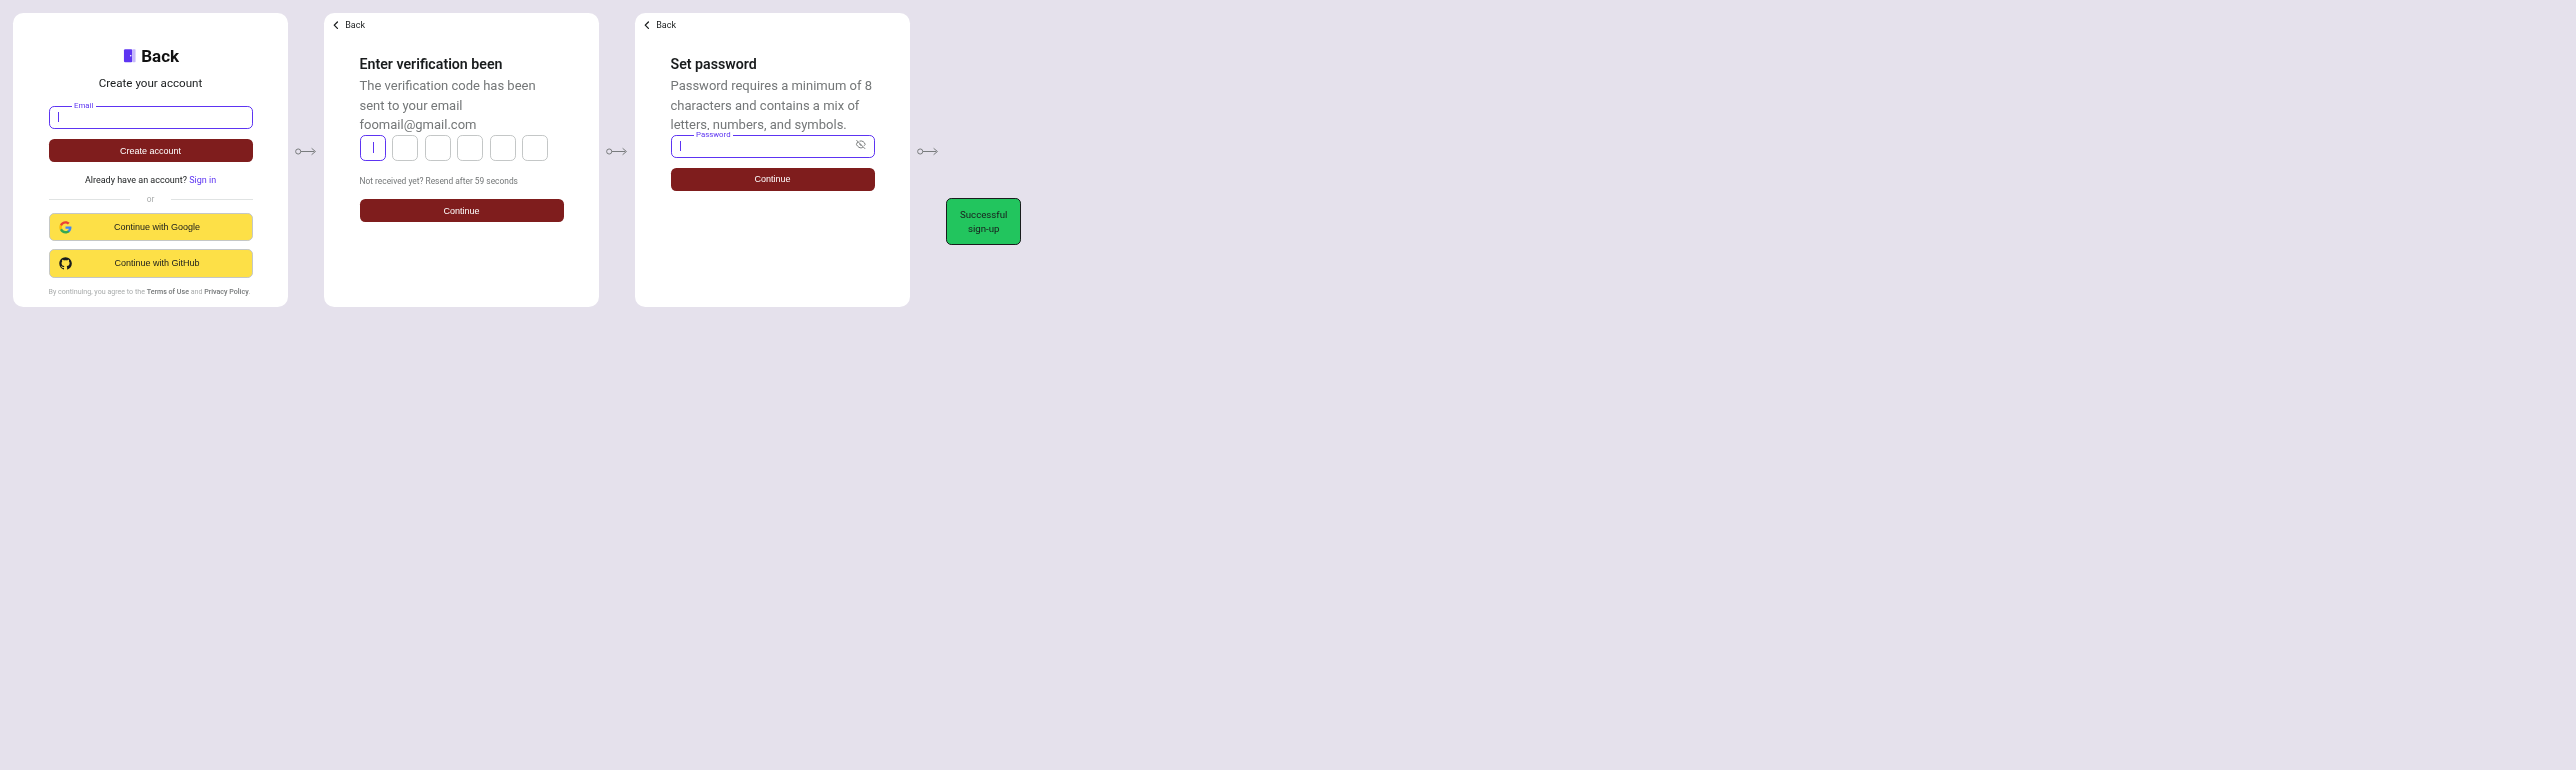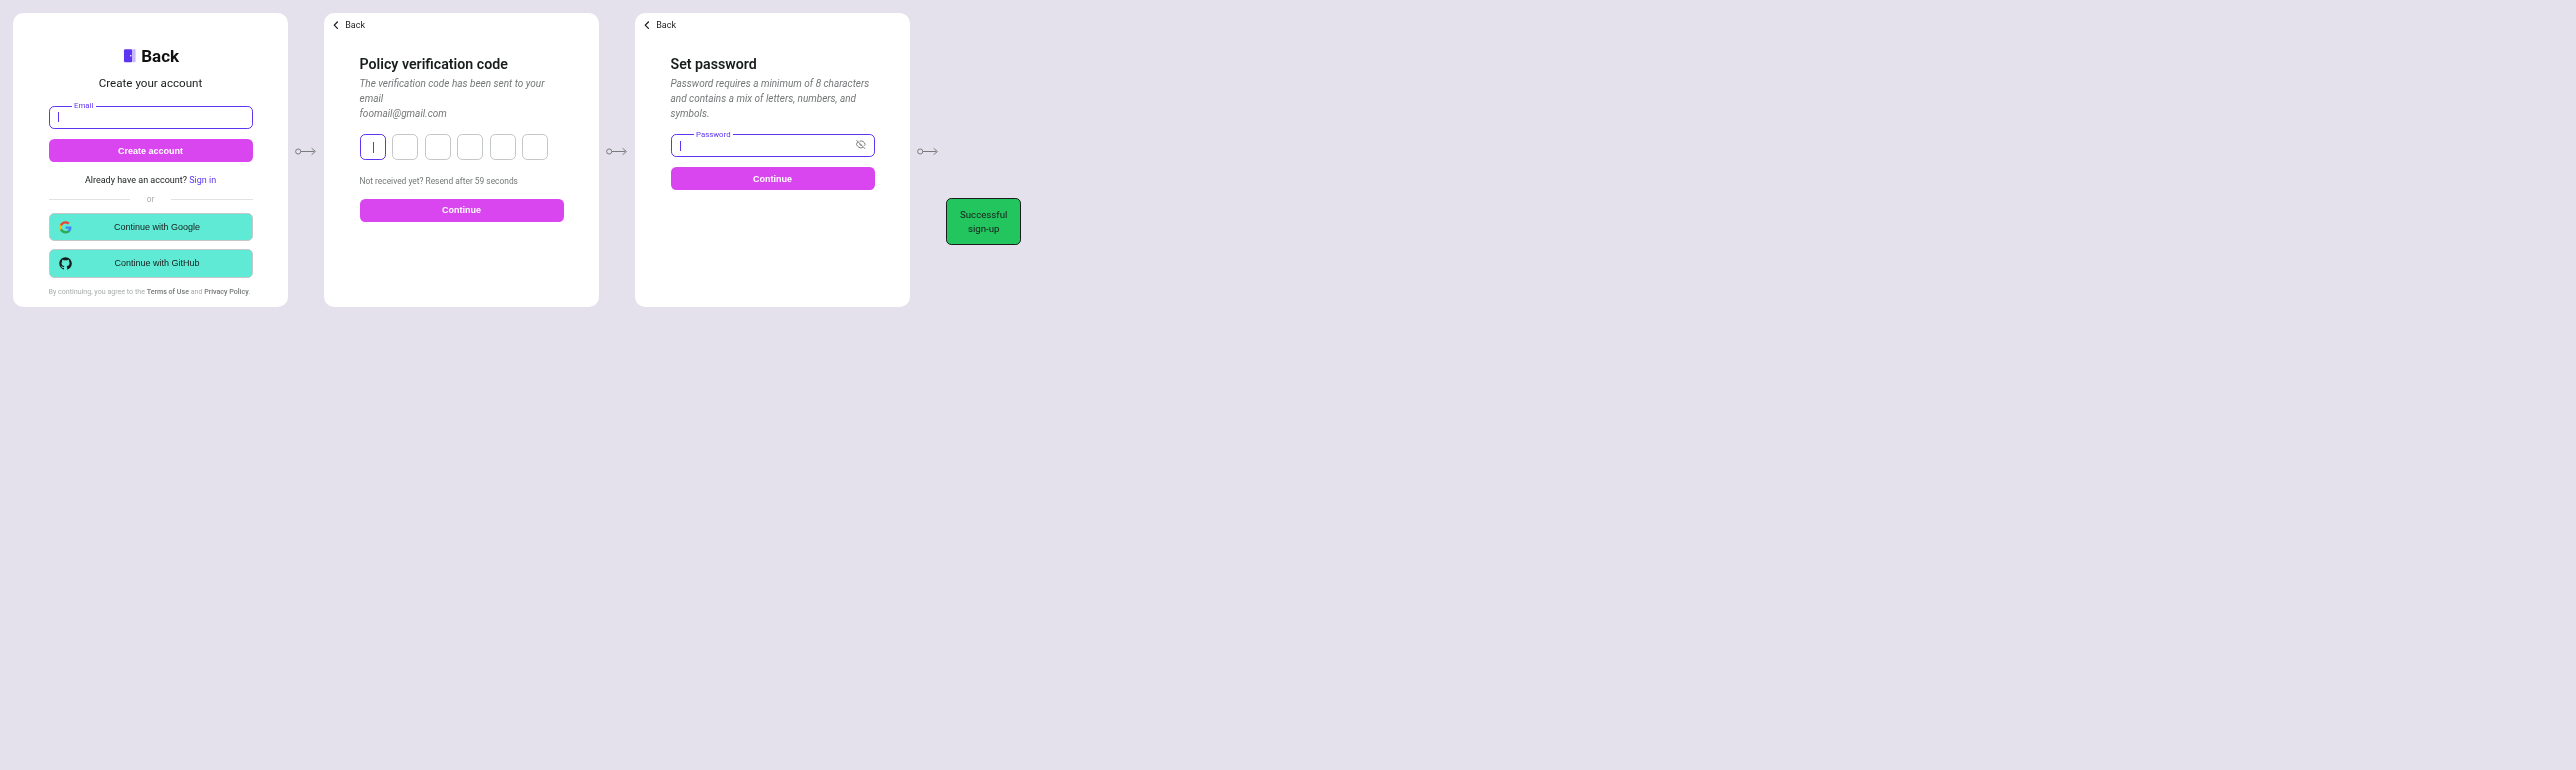--- a/index.html
+++ b/index.html
@@ -84,26 +84,26 @@
   .eye-icon {
     position: absolute;
     right: 7.8px;
     top: 50%;
     transform: translateY(-50%);
     color: #747778;
   }
   .btn-primary {
     width: 100%;
     height: 23px;
-    background: #d946ef;
+    background: #7f1d1d;
     color: #fff;
     border: none;
     border-radius: 5.2px;
     font-size: 9px;
-    font-weight: 700;
+    font-weight: 400;
     cursor: pointer;
   }
   .signin-row {
     text-align: center;
     font-size: 9px;
     color: #191C1D;
     margin-top: 13px;
   }
   .signin-link {
     color: #5D34F2;
@@ -122,21 +122,21 @@
   }
   .divider-text {
     font-size: 8.4px;
     color: #A9ACAC;
   }
   .social-btn {
     width: 100%;
     height: 28.4px;
     border: 0.6px solid #C4C7C7;
     border-radius: 5.2px;
-    background: #5eead4;
+    background: #fde047;
     display: flex;
     align-items: center;
     padding: 0 9px;
     font-size: 9px;
     color: #191C1D;
     cursor: pointer;
     margin-bottom: 7.8px;
   }
   .social-icon {
     width: 13px;
@@ -164,25 +164,23 @@
     margin-bottom: 26px;
   }
   .back-btn svg { width: 10.3px; height: 10.3px; }
   .step-title {
     font-size: 14.2px;
     font-weight: 600;
     color: #191C1D;
     margin-bottom: 3.9px;
   }
   .step-desc {
-    font-size: 10px;
+    font-size: 13px;
     color: #747778;
     line-height: 1.5;
-    margin-bottom: 13px;
-    font-style: italic;
   }
   .code-row {
     display: flex;
     gap: 6.5px;
     margin-bottom: 15.5px;
   }
   .code-box {
     width: 26px;
     height: 26px;
     border: 0.6px solid #C4C7C7;
@@ -291,21 +289,21 @@
 </div>
 
 <div class="card">
   <div class="back-btn">
     <svg viewBox="0 0 16 16">
         <path d="M10 3 L5 8 L10 13" fill="none" stroke="#191C1D" stroke-width="2" stroke-linecap="round" stroke-linejoin="round"></path>
       </svg>
     <span>Back</span>
   </div>
   <div class="card-inner">
-    <div class="step-title">Policy verification code</div>
+    <div class="step-title">Enter verification been</div>
     <div class="step-desc">
       <span>The verification code has been sent to your email</span><br>
       <span>foomail@gmail.com</span>
     </div>
     <div class="code-row">
       <div class="code-box active"></div>
       <div class="code-box"></div>
       <div class="code-box"></div>
       <div class="code-box"></div>
       <div class="code-box"></div>

